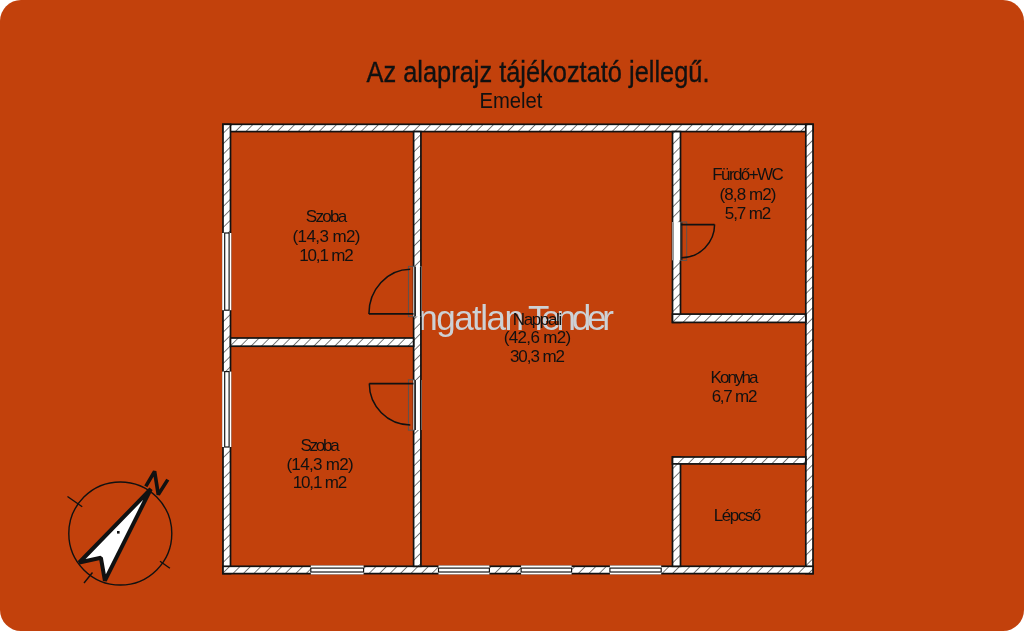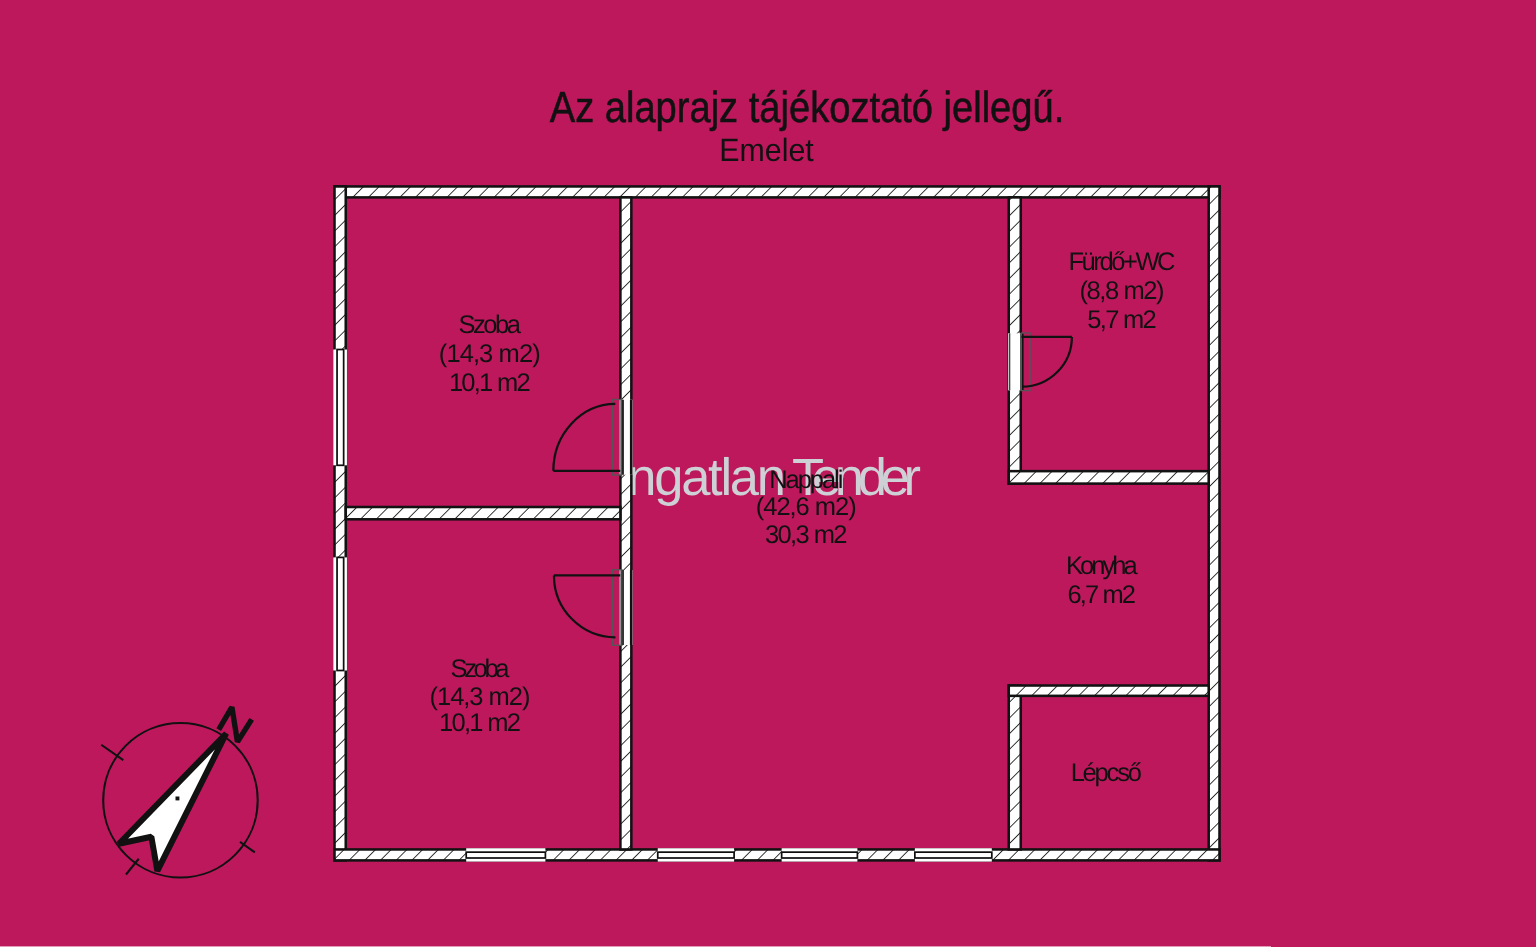--- a/index.html
+++ b/index.html
@@ -1,17 +1,17 @@
 <!DOCTYPE html>
 <html><head>
 <meta charset="utf-8">
 <style>
 html,body{margin:0;padding:0;background:#fff;}
-#page{position:relative;width:1024px;height:631px;background:#be185d;overflow:hidden;
-font-family:"Liberation Sans", sans-serif;}
+#page{position:relative;width:1024px;height:631px;background:#c2410c;overflow:hidden;
+font-family:"Liberation Sans", sans-serif;border-radius:21px;}
 svg text{font-family:"Liberation Sans", sans-serif;}
 </style>
 </head>
 <body>
 
 <div id="page">
 <svg width="1024" height="631" viewBox="0 0 1024 631">
 <defs>
 <pattern id="ht" width="7.4" height="7.4" patternUnits="userSpaceOnUse" patternTransform="rotate(45)">
 <rect width="7.4" height="7.4" fill="#fff"></rect>

